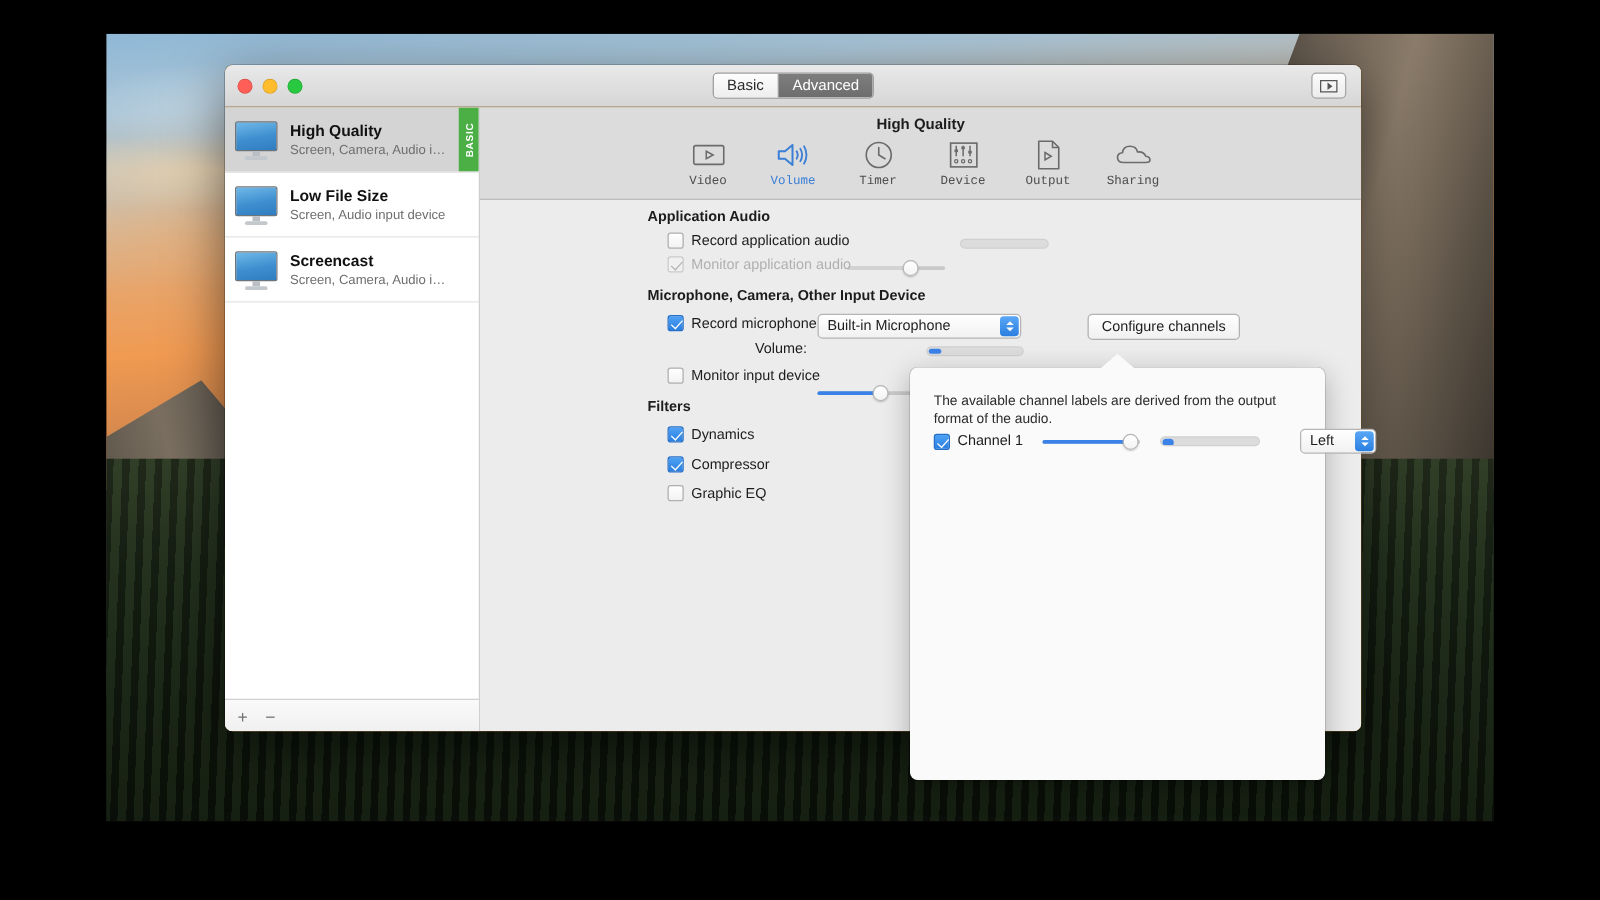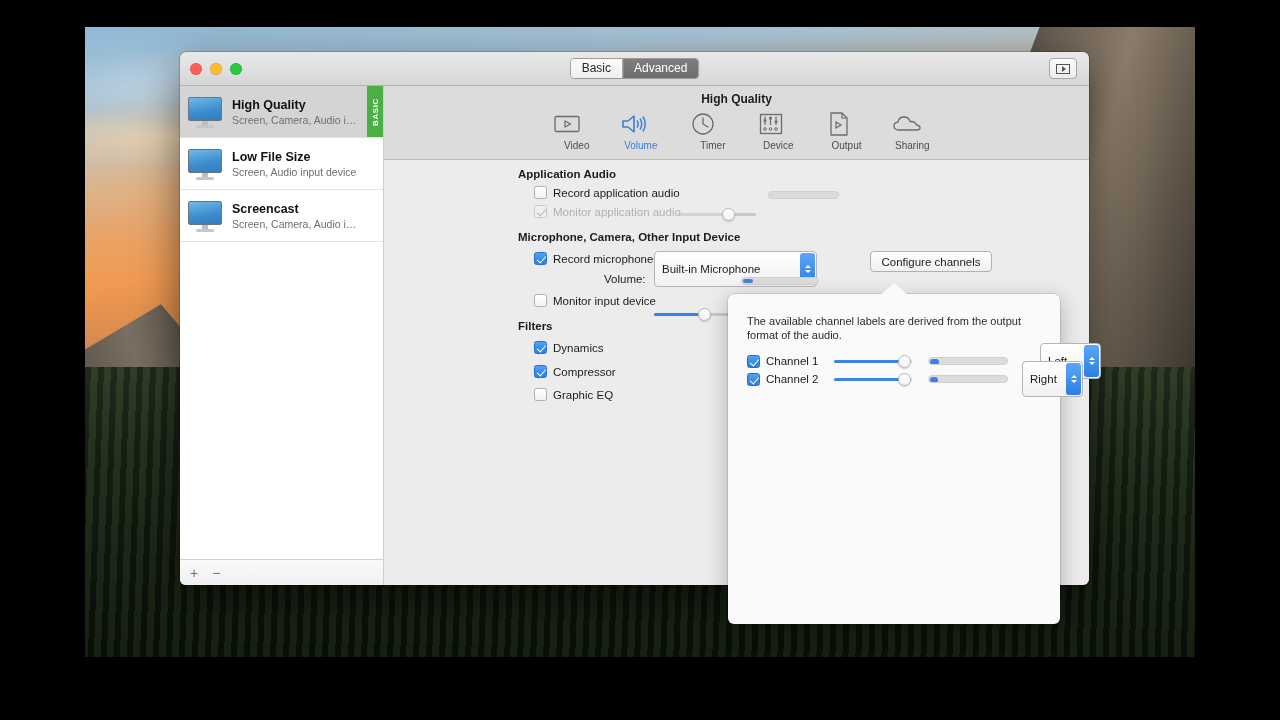--- a/index.html
+++ b/index.html
@@ -162,21 +162,21 @@
   #toolbar {
     height: 74px; background: #dcdcdc;
     border-bottom: 1px solid #bcbcbc;
     position: relative;
   }
   #toolbar .preset-title {
     text-align: center; font-size: 12px; font-weight: bold; color: #1d1d1d;
     padding-top: 6px;
   }
   #tool-icons { display: flex; justify-content: center; gap: 22px; margin-top: 3px; }
-  .tool { width: 46px; text-align: right; }
+  .tool { width: 46px; text-align: center; font-family: Liberation Mono, monospace; }
   .tool .glyph { height: 30px; display: flex; align-items: center; justify-content: center; }
   .tool .lbl { font-size: 10px; color: #4d4d4d; margin-top: 1px; }
   .tool.active .lbl { color: #3b7fd6; }
 
   #panel { position: relative; padding: 20px 0 0 0; height: calc(100% - 75px); }
 
   .section-title {
     position: absolute; font-size: 11.5px; font-weight: bold; color: #1c1c1c;
   }
   .row { position: absolute; display: flex; align-items: center; }
@@ -215,21 +215,21 @@
   }
   .slider.dim .fill { background: #d2d2d2; }
   .meter {
     height: 8px; border-radius: 4px; background: #dcdcdc;
     border: 1px solid #d0d0d0; position: relative; overflow: hidden;
   }
   .meter .lvl { position: absolute; left: 1px; top: 1px; bottom: 1px; border-radius: 3px; background: #3b82e8; }
 
   
   .popup {
-    height: 36px; border: 1px solid #b5b5b5; border-radius: 4px;
+    height: 20px; border: 1px solid #b5b5b5; border-radius: 4px;
     background: linear-gradient(180deg,#ffffff,#f1f1f1);
     display: flex; align-items: center; position: relative;
     font-size: 11.5px; color: #1c1c1c; padding-left: 7px;
   }
   .popup .stepper {
     position: absolute; right: 1px; top: 1px; bottom: 1px; width: 15px;
     border-radius: 3px; background: linear-gradient(180deg,#5aa7f7,#2b7fe0);
     display: flex; flex-direction: column; align-items: center; justify-content: center; gap: 2px;
   }
   .popup .stepper i {
@@ -521,32 +521,13 @@
     </span>
     <span class="popup" style="width:61px; margin-left:32px;">
       <span>Left</span>
       <span class="stepper">
           <i class="up"></i>
           <i class="down"></i>
         </span>
     </span>
   </div>
 
-  <div class="ch-row" style="top:67px;">
-    <span class="cb on"></span>
-    <span class="cb-label" style="width:62px;">Channel 2</span>
-    <span class="slider" style="width:78px; margin-left:6px;">
-      <span class="track" style="display:block;"></span>
-      <span class="fill" style="width:88%"></span>
-      <span class="knob" style="left:82%"></span>
-    </span>
-    <span class="meter" style="display:block; width:80px; margin-left:16px;">
-      <span class="lvl" style="display:block; width:10%; height:100%; position:absolute; left:1px; top:1px; bottom:1px;"></span>
-    </span>
-    <span class="popup" style="width:61px; margin-left:14px;">
-      <span>Right</span>
-      <span class="stepper">
-          <i class="up"></i>
-          <i class="down"></i>
-        </span>
-    </span>
-  </div>
 </div>
 
 </body></html>

